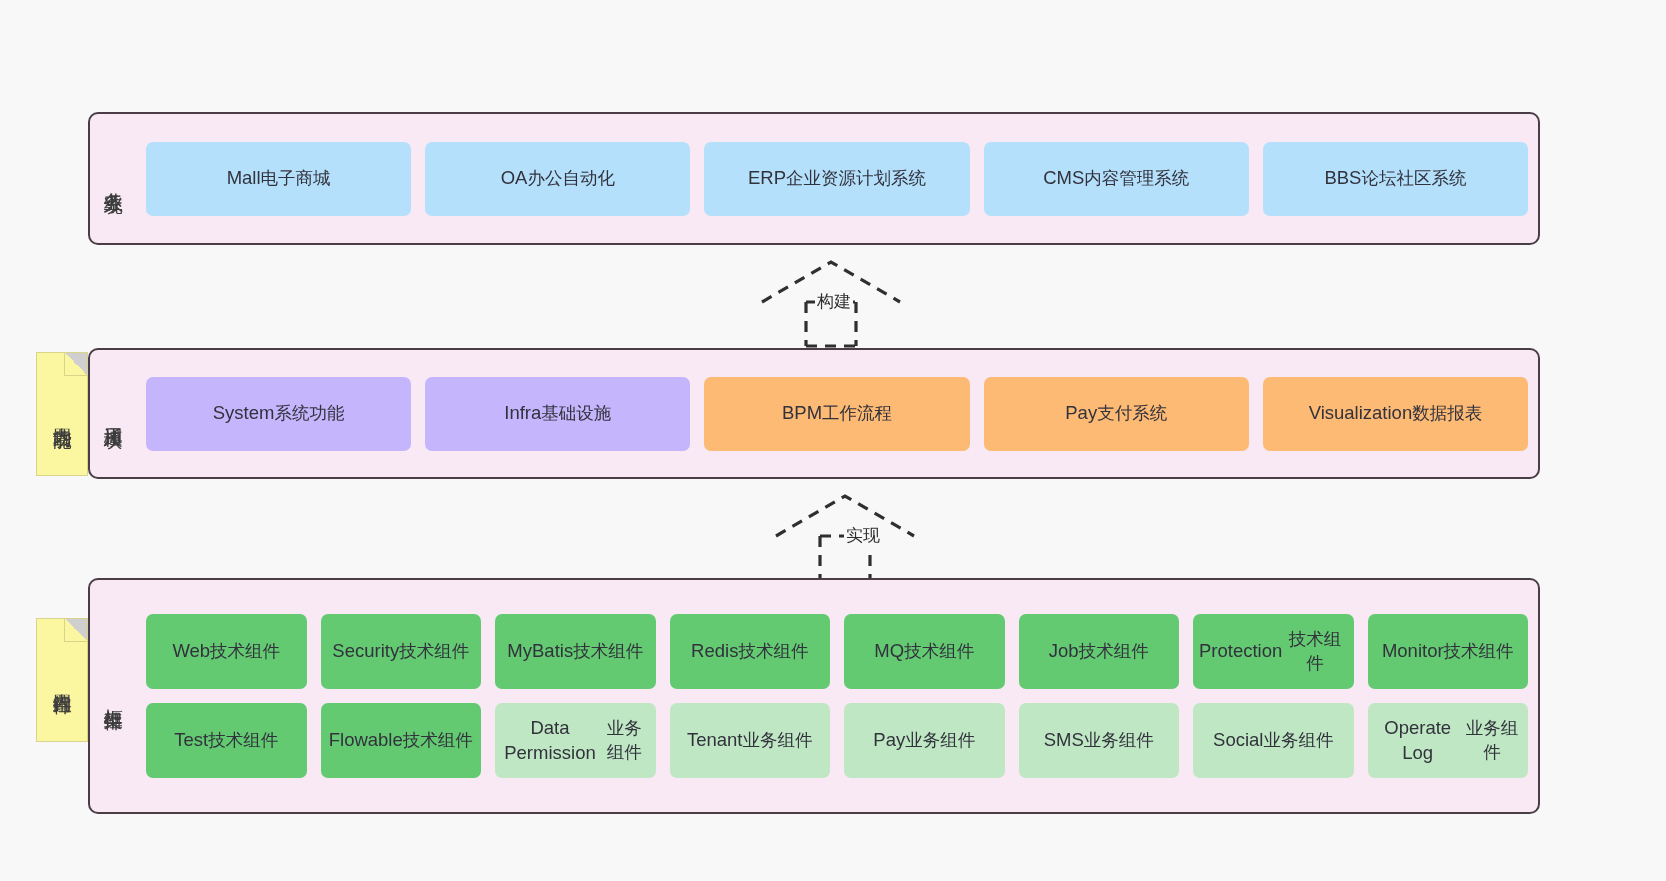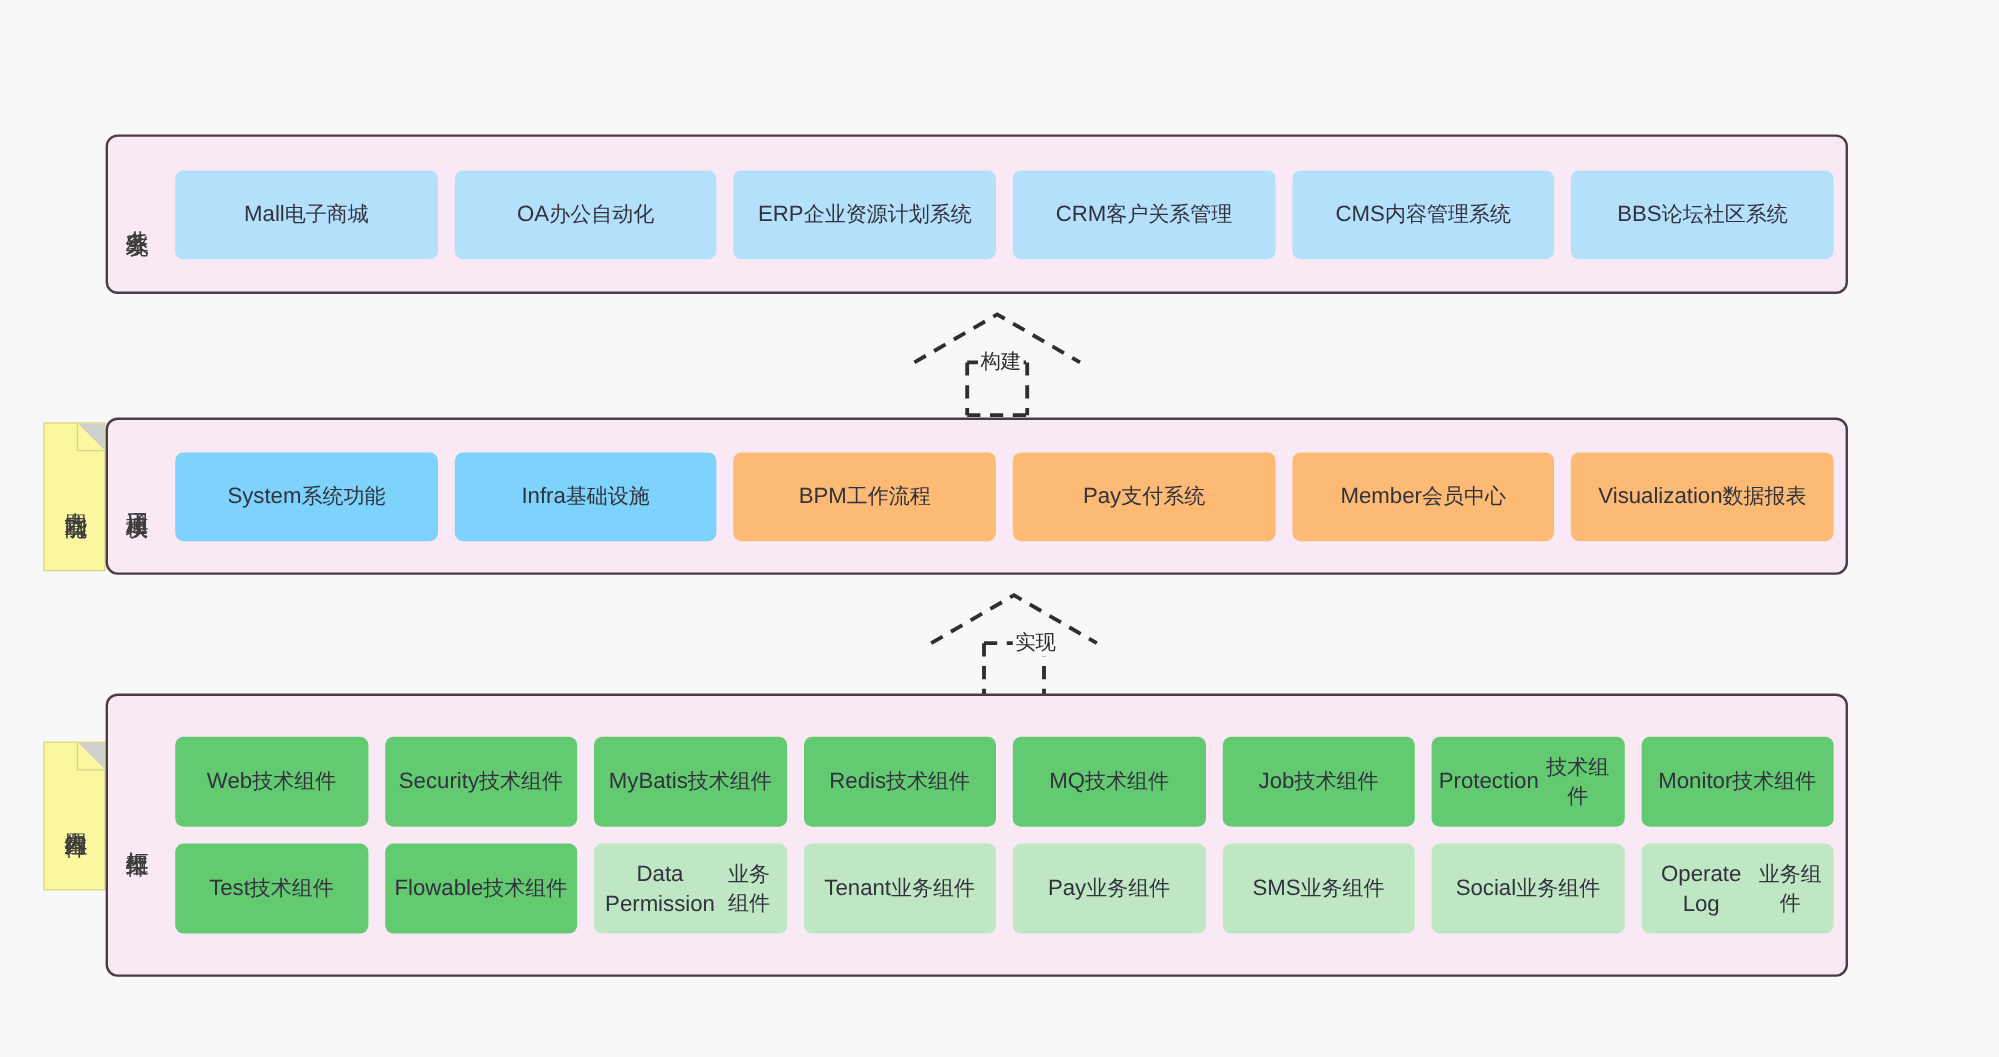--- a/index.html
+++ b/index.html
@@ -74,21 +74,21 @@
     line-height: 1.32;
     color: #32323c;
     box-sizing: border-box;
     padding: 4px 6px;
     user-select: none;
   }
   .cell .en { font-size: 18.5px; }
   .cell .cn { font-size: 17.5px; }
 
   .c-blue        { background: #b4e0fc; }
-  .c-red         { background: #7dd3fc; text-align: center; }
+  .c-red         { background: #c4b5fd; text-align: center; }
   .c-pink        { background: #fdba74; }
   .c-green       { background: #63ca72; }
   .c-green-light { background: #bfe7c4; }
 
   
   #layer-business { left: 88px;  top: 112px; width: 1452px; height: 133px; }
   #layer-common   { left: 88px;  top: 348px; width: 1452px; height: 131px; }
   #layer-frame    { left: 88px;  top: 578px; width: 1452px; height: 236px; justify-content: center; }
 
   #layer-business .layer-body > .row { height: 74px; }
@@ -156,24 +156,20 @@
           <span class="en">Mall</span>
           <span class="cn">电子商城</span>
         </div>
         <div class="cell c-blue">
           <span class="en">OA</span>
           <span class="cn">办公自动化</span>
         </div>
         <div class="cell c-blue">
           <span class="en">ERP</span>
           <span class="cn">企业资源计划系统</span>
-        </div>
-        <div class="cell c-blue">
-          <span class="en">CRM</span>
-          <span class="cn">客户关系管理</span>
         </div>
         <div class="cell c-blue">
           <span class="en">CMS</span>
           <span class="cn">内容管理系统</span>
         </div>
         <div class="cell c-blue">
           <span class="en">BBS</span>
           <span class="cn">论坛社区系统</span>
         </div>
       </div>
@@ -212,24 +208,20 @@
         </div>
         <div class="cell c-pink">
           <span class="en">BPM</span>
           <span class="cn">工作流程</span>
         </div>
         <div class="cell c-pink">
           <span class="en">Pay</span>
           <span class="cn">支付系统</span>
         </div>
         <div class="cell c-pink">
-          <span class="en">Member</span>
-          <span class="cn">会员中心</span>
-        </div>
-        <div class="cell c-pink">
           <span class="en">Visualization</span>
           <span class="cn">数据报表</span>
         </div>
       </div>
     </div>
   </div>
 
   <div class="arrow" id="arrow-impl">
     <svg width="146" height="90" viewBox="0 0 146 90" aria-hidden="true">
       <g fill="none" stroke="#2f2f2f" stroke-width="3.2" stroke-dasharray="11 8">

